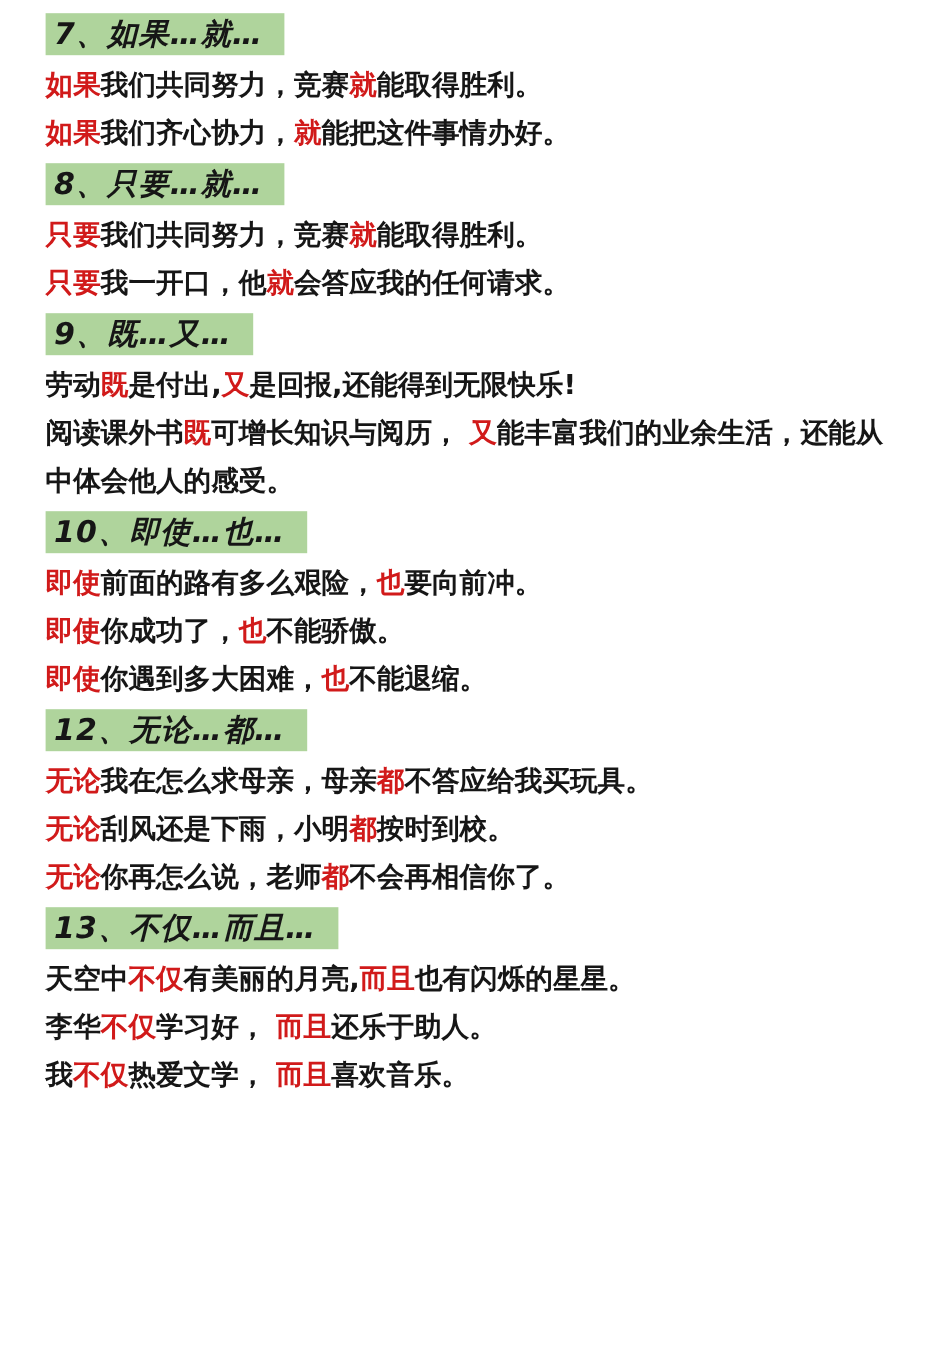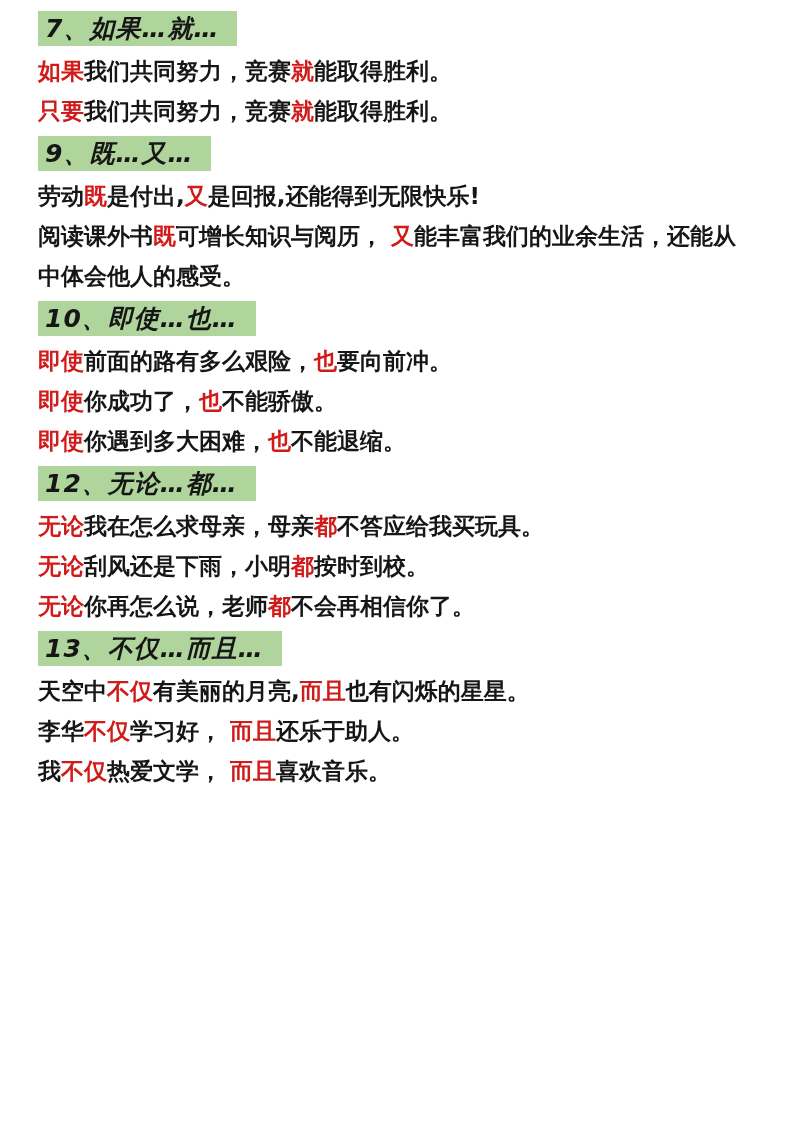--- a/index.html
+++ b/index.html
@@ -47,20 +47,20 @@
   }
   .seg { }
   .seg.red {
     color: var(--highlight, #d11a1a);
   }
 </style>
 </head>
 <body style="background: rgb(255, 255, 255);">
 
 <div class="page">
-    <section class="section"><div class="section-header">7、如果…就…</div><p class="sentence"><span class="seg red">如果</span><span class="seg">我们共同努力，竞赛</span><span class="seg red">就</span><span class="seg">能取得胜利。</span></p></section>
-    <section class="section"><p class="sentence"><span class="seg red">只要</span><span class="seg">我们共同努力，竞赛</span><span class="seg red">就</span><span class="seg">能取得胜利。</span></p></section>
+    <section class="section"><div class="section-header">7、如果…就…</div><p class="sentence"><span class="seg red">如果</span><span class="seg">我们共同努力，竞赛</span><span class="seg red">就</span><span class="seg">能取得胜利。</span></p><p class="sentence"><span class="seg red">如果</span><span class="seg">我们齐心协力，</span><span class="seg red">就</span><span class="seg">能把这件事情办好。</span></p></section>
+    <section class="section"><div class="section-header">8、只要…就…</div><p class="sentence"><span class="seg red">只要</span><span class="seg">我们共同努力，竞赛</span><span class="seg red">就</span><span class="seg">能取得胜利。</span></p><p class="sentence"><span class="seg red">只要</span><span class="seg">我一开口，他</span><span class="seg red">就</span><span class="seg">会答应我的任何请求。</span></p></section>
     <section class="section"><div class="section-header">9、既…又…</div><p class="sentence"><span class="seg">劳动</span><span class="seg red">既</span><span class="seg">是付出,</span><span class="seg red">又</span><span class="seg">是回报,还能得到无限快乐!</span></p><p class="sentence"><span class="seg">阅读课外书</span><span class="seg red">既</span><span class="seg">可增长知识与阅历， </span><span class="seg red">又</span><span class="seg">能丰富我们的业余生活，还能从中体会他人的感受。</span></p></section>
     <section class="section"><div class="section-header">10、即使…也…</div><p class="sentence"><span class="seg red">即使</span><span class="seg">前面的路有多么艰险，</span><span class="seg red">也</span><span class="seg">要向前冲。</span></p><p class="sentence"><span class="seg red">即使</span><span class="seg">你成功了，</span><span class="seg red">也</span><span class="seg">不能骄傲。</span></p><p class="sentence"><span class="seg red">即使</span><span class="seg">你遇到多大困难，</span><span class="seg red">也</span><span class="seg">不能退缩。</span></p></section>
     <section class="section"></section>
     <section class="section"><div class="section-header">12、无论…都…</div><p class="sentence"><span class="seg red">无论</span><span class="seg">我在怎么求母亲，母亲</span><span class="seg red">都</span><span class="seg">不答应给我买玩具。</span></p><p class="sentence"><span class="seg red">无论</span><span class="seg">刮风还是下雨，小明</span><span class="seg red">都</span><span class="seg">按时到校。</span></p><p class="sentence"><span class="seg red">无论</span><span class="seg">你再怎么说，老师</span><span class="seg red">都</span><span class="seg">不会再相信你了。</span></p></section>
     <section class="section"><div class="section-header">13、不仅…而且…</div><p class="sentence"><span class="seg">天空中</span><span class="seg red">不仅</span><span class="seg">有美丽的月亮,</span><span class="seg red">而且</span><span class="seg">也有闪烁的星星。</span></p><p class="sentence"><span class="seg">李华</span><span class="seg red">不仅</span><span class="seg">学习好， </span><span class="seg red">而且</span><span class="seg">还乐于助人。</span></p><p class="sentence"><span class="seg">我</span><span class="seg red">不仅</span><span class="seg">热爱文学， </span><span class="seg red">而且</span><span class="seg">喜欢音乐。</span></p></section>
   </div>
 
 </body></html>

